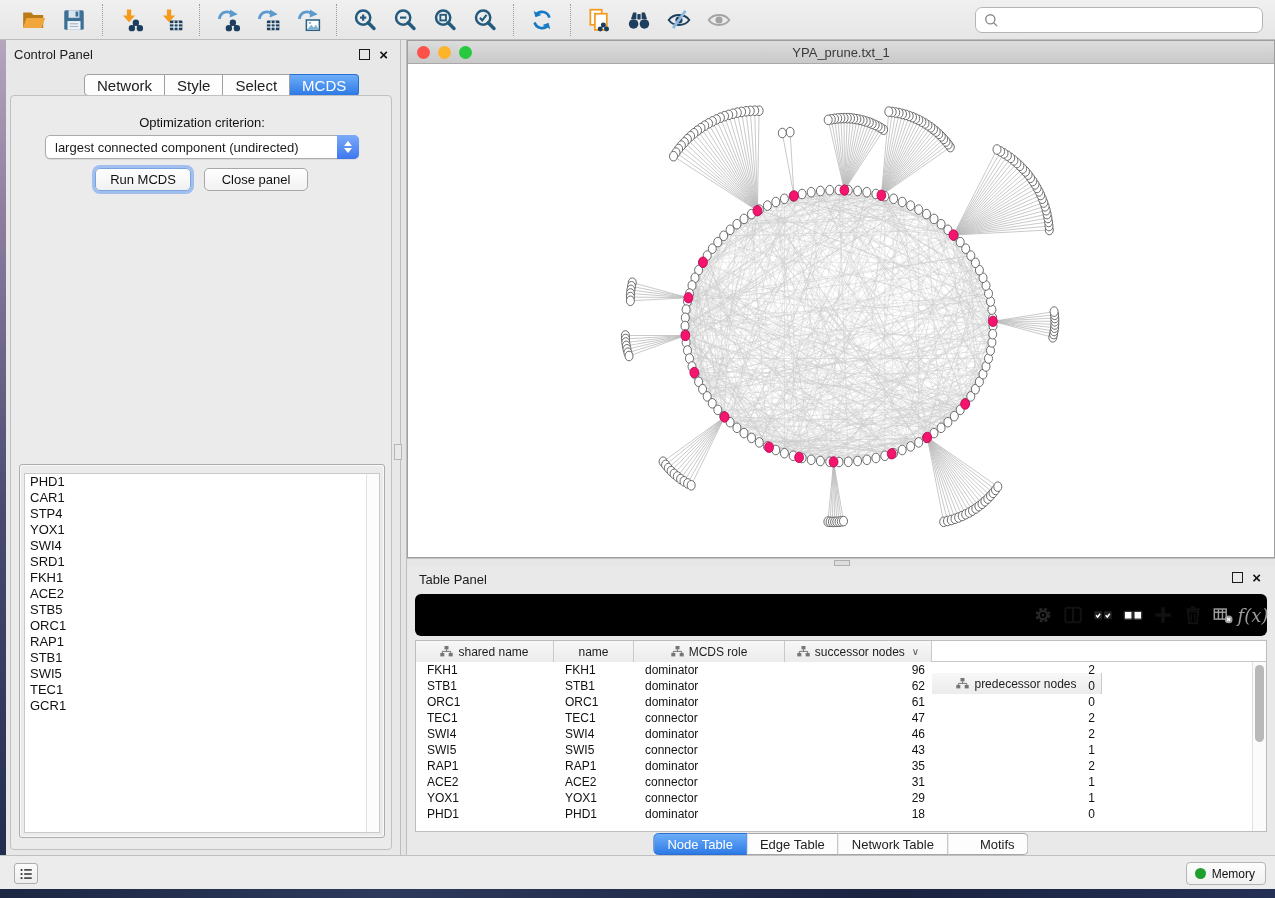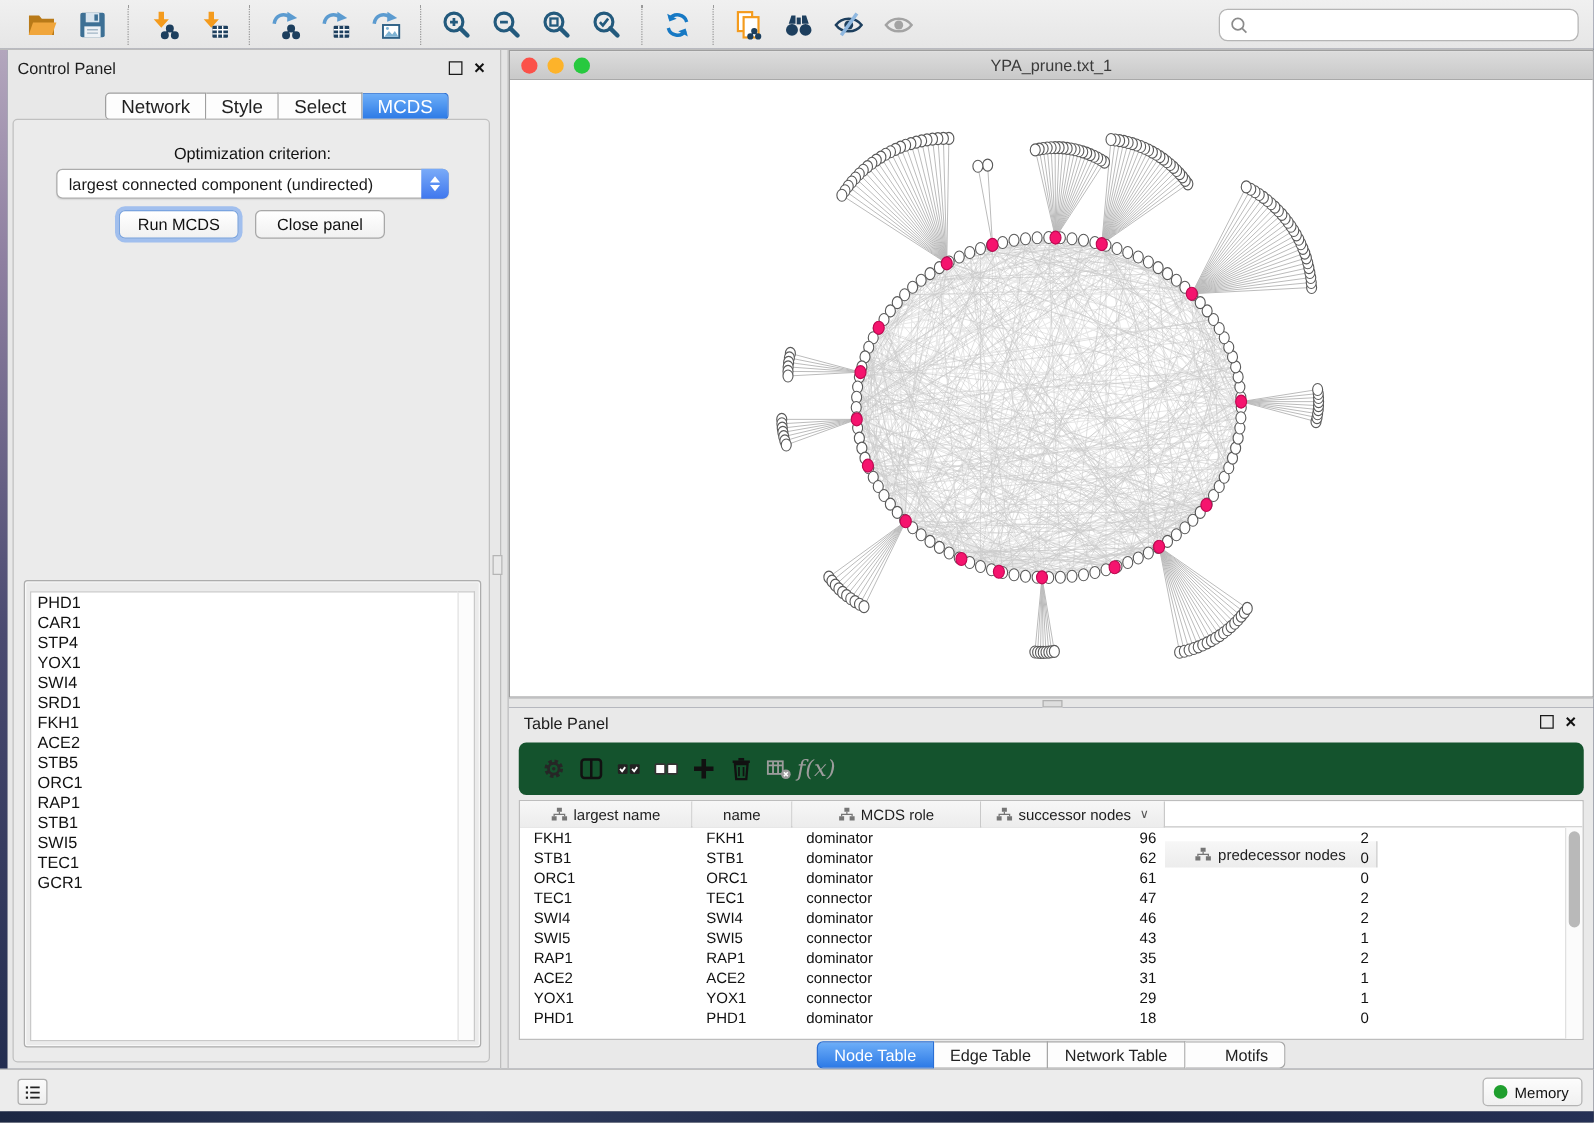--- a/index.html
+++ b/index.html
@@ -95,21 +95,21 @@
   .traffic { display:flex; gap:8px; margin-left:9px; }
   .tl { width:13px; height:13px; border-radius:50%; cursor:pointer; }
   #net-title { position:absolute; left:0; width:100%; text-align:center; font-size:13px; color:#3a3a3a; }
   #net-canvas { position:absolute; left:0; top:23px; width:866px; height:493px; background:#fff; cursor:default; }
   #net-canvas svg { width:100%; height:100%; }
 
   
   #table-panel { left:407px; top:566px; width:868px; height:289px; background:#e9e9e9; }
   #tp-titlebar { position:absolute; left:12px; top:4px; width:844px; height:20px; }
   #tp-toolbar { position:absolute; left:8px; top:28px; width:852px; height:42px;
-    background:#14532d; border-radius:6px; display:flex; align-items:center; padding-left:14px; gap:2px; }
+    background:#000000; border-radius:6px; display:flex; align-items:center; padding-left:14px; gap:2px;justify-content:flex-end; }
   .tpt-btn { width:28px; height:28px; border:none; background:transparent; display:flex;
     align-items:center; justify-content:center; cursor:pointer; }
   .tpt-btn svg { width:22px; height:22px; }
   .fx-label { font-family:"DejaVu Serif", serif; font-style:italic; font-size:18px; color:#9c9c9c; }
 
   #tbl { position:absolute; left:8px; top:74px; width:852px; height:192px; background:#fff;
     border:1px solid #bdbdbd; overflow:hidden; }
   #tbl-header { position:absolute; left:0; top:0; width:100%; height:21px; display:flex;
     border-bottom:1px solid #c6c6c6; background:#fff; }
   .th { height:21px; background:linear-gradient(180deg,#f7f7f7,#ececec);
@@ -1527,21 +1527,21 @@
     <div id="tbl-header">
         <div class="th" style="width: 138px;">
           <svg class="attr-ic" viewBox="0 0 13 11">
   <g fill="#767676">
               <rect x="4.5" y="0" width="4" height="3.4"></rect>
               <rect x="0.3" y="7" width="4" height="3.4"></rect>
               <rect x="8.7" y="7" width="4" height="3.4"></rect>
             </g>
   <path d="M6.5 3.4 v2 M2.3 7 V5.4 h8.4 V7" stroke="#767676" fill="none" stroke-width="1"></path>
           </svg>
-          <span>largest name</span>
+          <span>shared name</span>
         </div>
         <div class="th" style="width: 80px;">
           <span>name</span>
         </div>
         <div class="th" style="width: 151px;">
           <svg class="attr-ic" viewBox="0 0 13 11">
   <g fill="#767676">
               <rect x="4.5" y="0" width="4" height="3.4"></rect>
               <rect x="0.3" y="7" width="4" height="3.4"></rect>
               <rect x="8.7" y="7" width="4" height="3.4"></rect>

